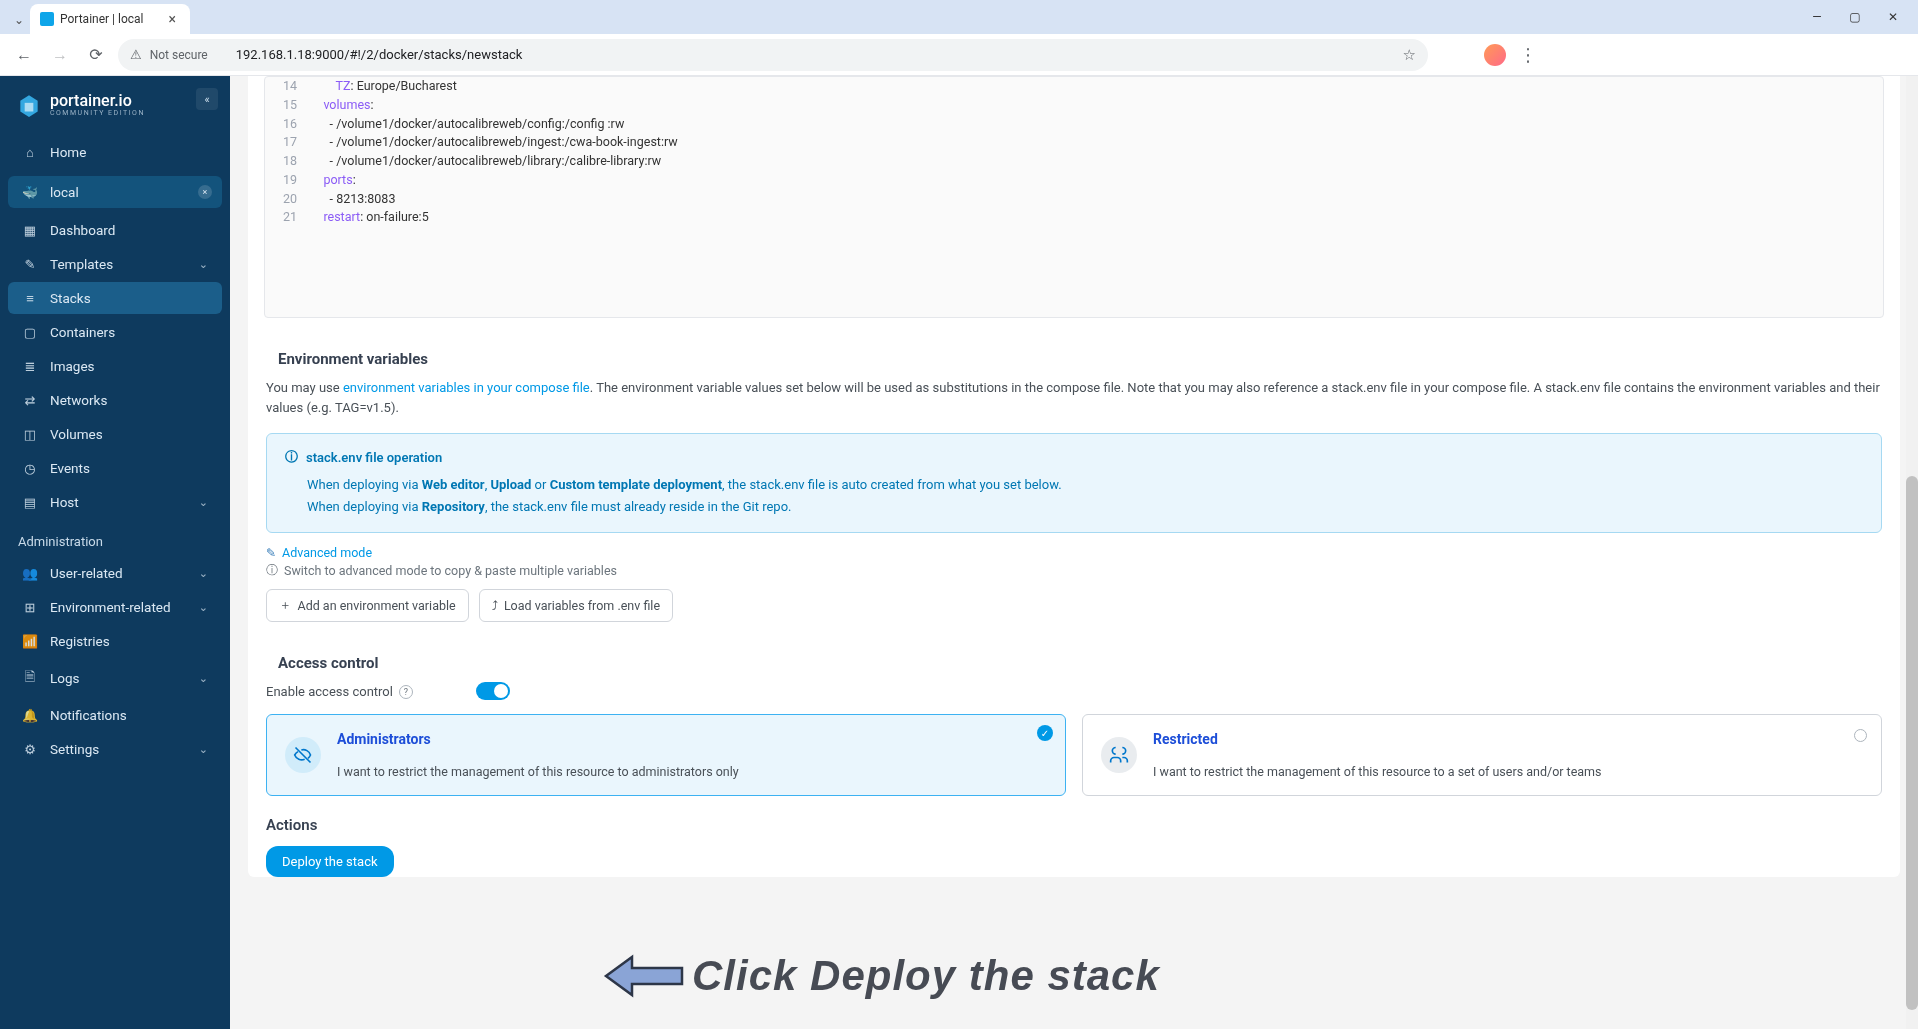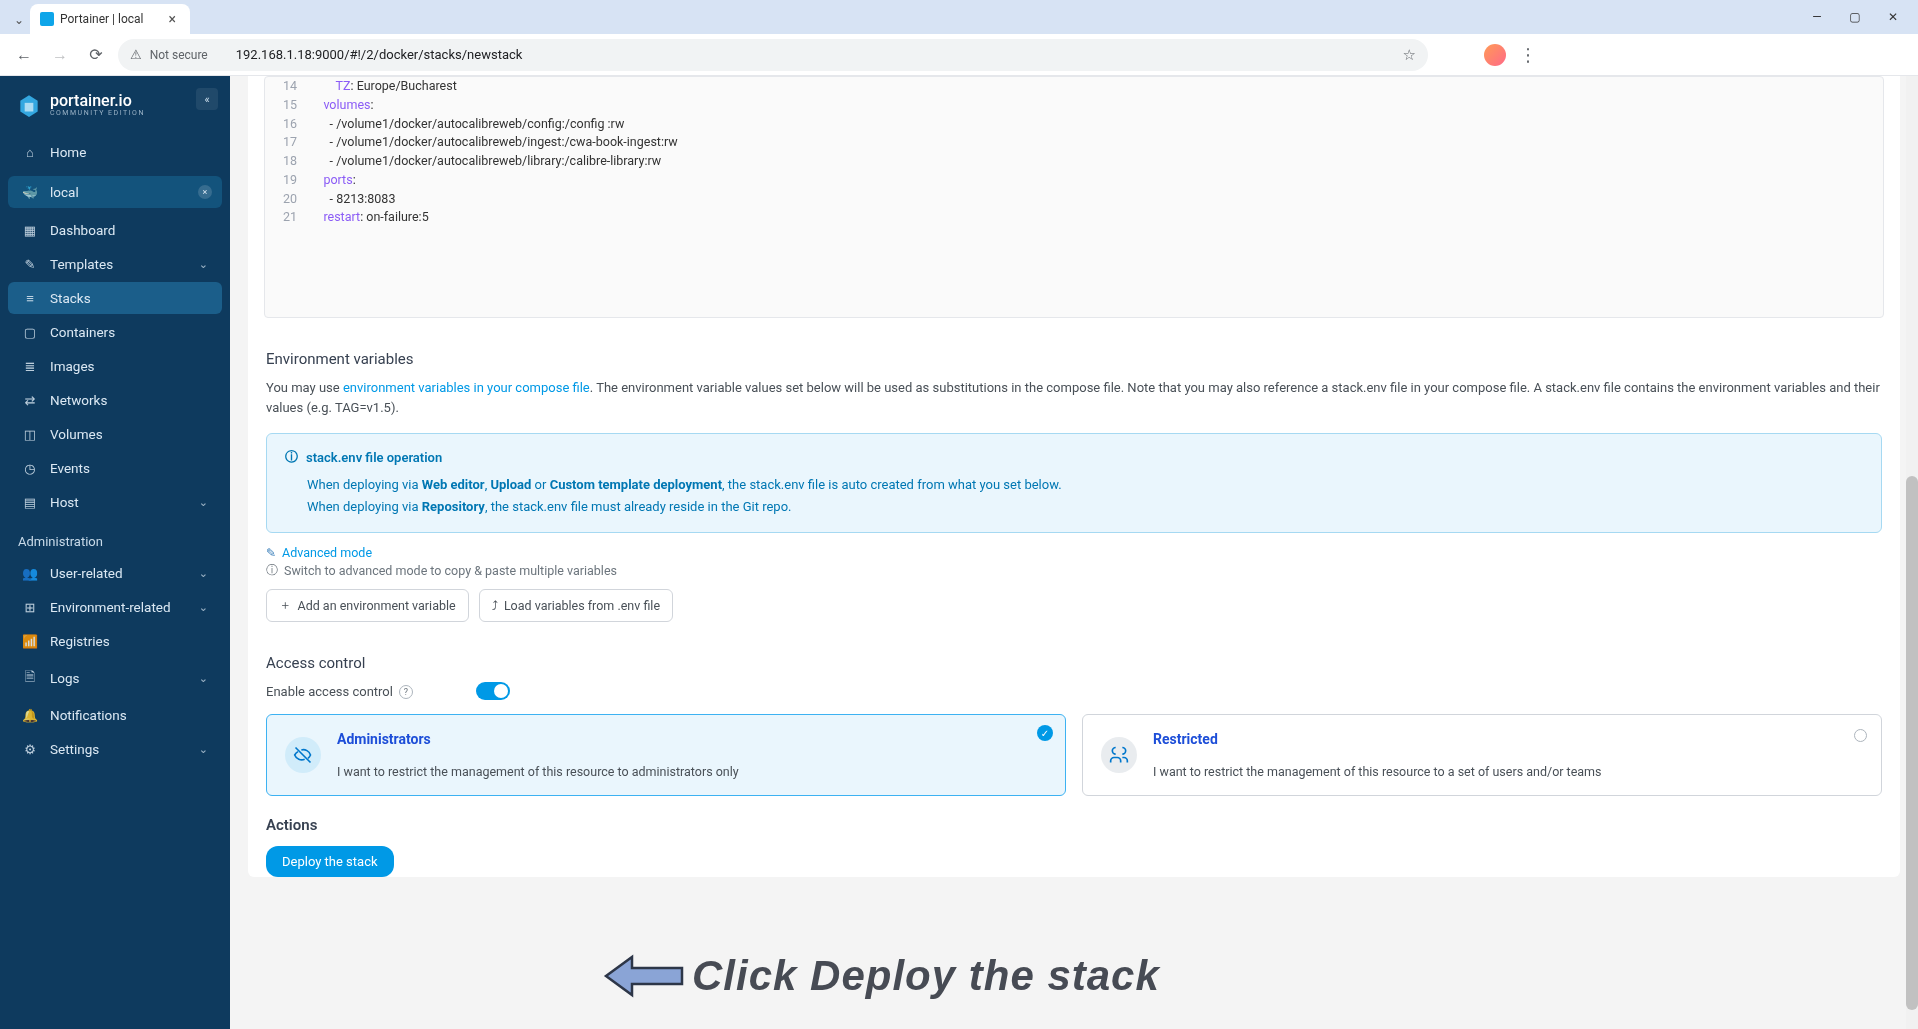--- a/index.html
+++ b/index.html
@@ -45,21 +45,21 @@
 .main { flex: 1; background: #f4f4f4; overflow-y: auto; position: relative; }
 .main-inner { background: #fff; margin: 0 18px 18px 18px; border-radius: 0 0 6px 6px; padding: 0; }
 .code-area { background: #fafafa; border: 1px solid #e5e7eb; border-radius: 4px; margin: 0 16px 16px 16px; padding: 0 0 90px 0; font-family: "Consolas", monospace; font-size: 12.5px; line-height: 1.5; color: #333; }
 .code-line { display: flex; }
 .gutter { width: 46px; text-align: right; padding-right: 14px; color: #9ca3af; user-select: none; }
 .code-txt { white-space: pre; }
 .kw { color: #8b5cf6; }
 .val { color: #333; }
 
 .section { margin: 0 18px; padding: 16px 0 0 0; }
-.section h3 { font-size: 15px; font-weight: 400; color: #374151; margin-bottom: 10px; }
+.section h3 { font-size: 15px; font-weight: 700; color: #374151; margin-bottom: 10px; margin-left: 12px; }
 .help-text { font-size: 13px; color: #495057; margin-bottom: 16px; line-height: 1.5; }
 .link { color: #0099e6; cursor: pointer; }
 
 .info-box { border: 1px solid #a6d9f2; background: #eaf6fd; border-radius: 6px; padding: 14px 18px; margin-bottom: 12px; font-size: 13px; color: #0077b3; }
 .info-box .title { font-weight: 600; display: flex; align-items: center; gap: 8px; margin-bottom: 8px; }
 .info-box .line { line-height: 1.7; margin-left: 22px; }
 .info-box b { font-weight: 700; }
 
 .adv-row { font-size: 12.5px; color: #337ab7; margin-bottom: 2px; display: flex; align-items: center; gap: 6px; }
 .adv-row.muted { color: #6c757d; }

